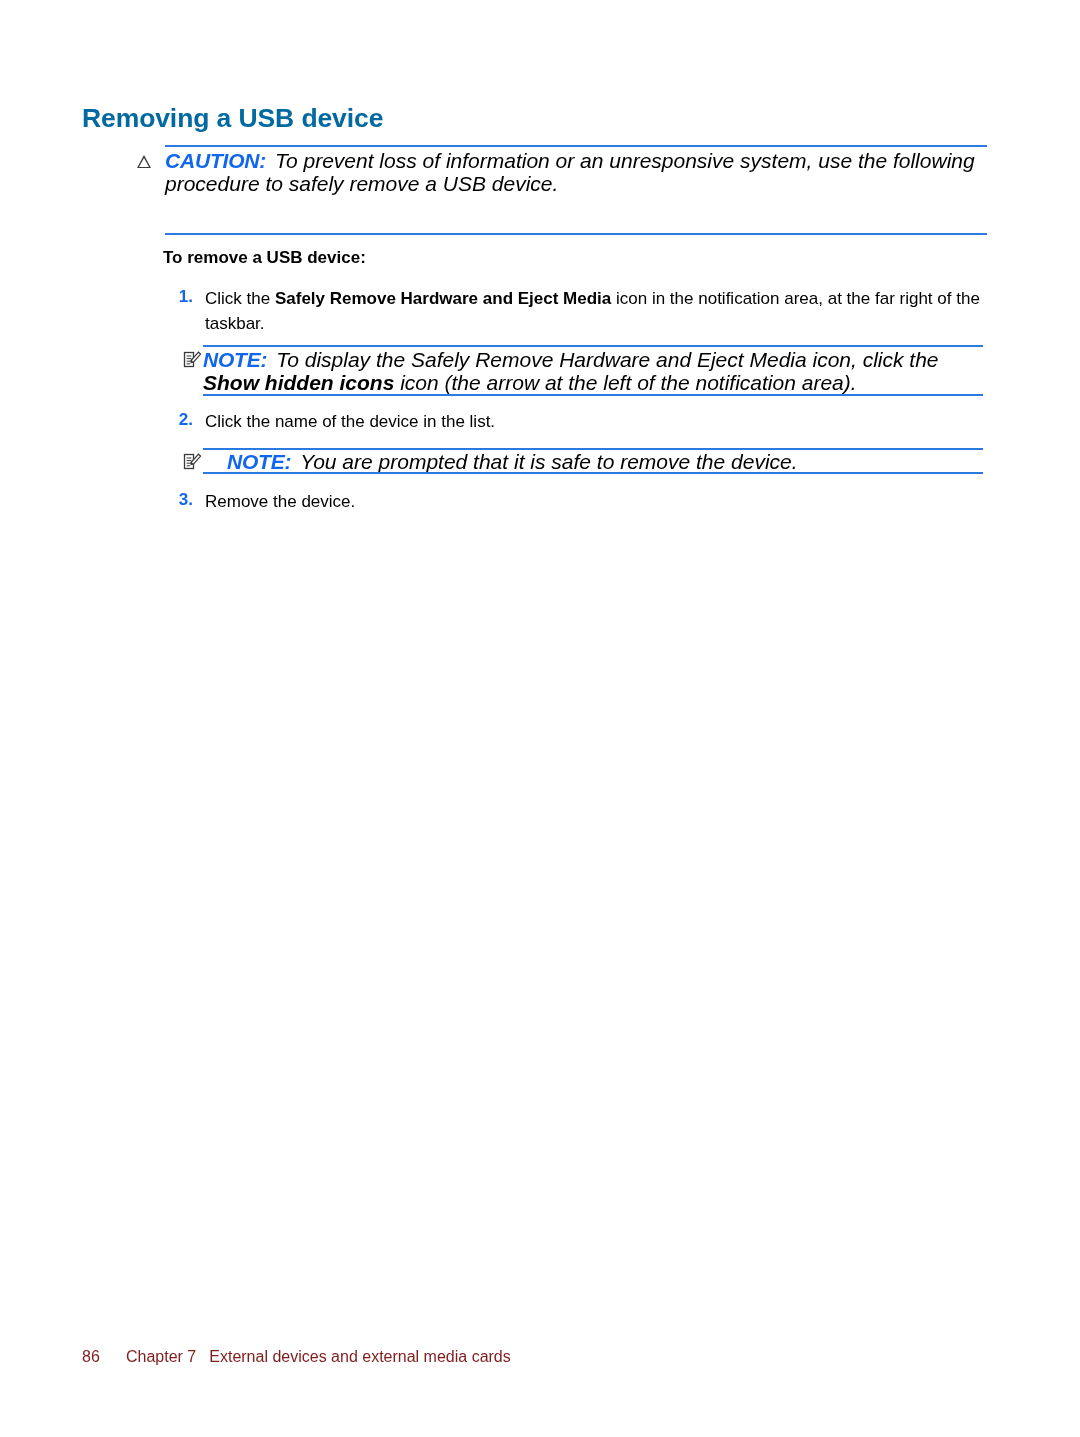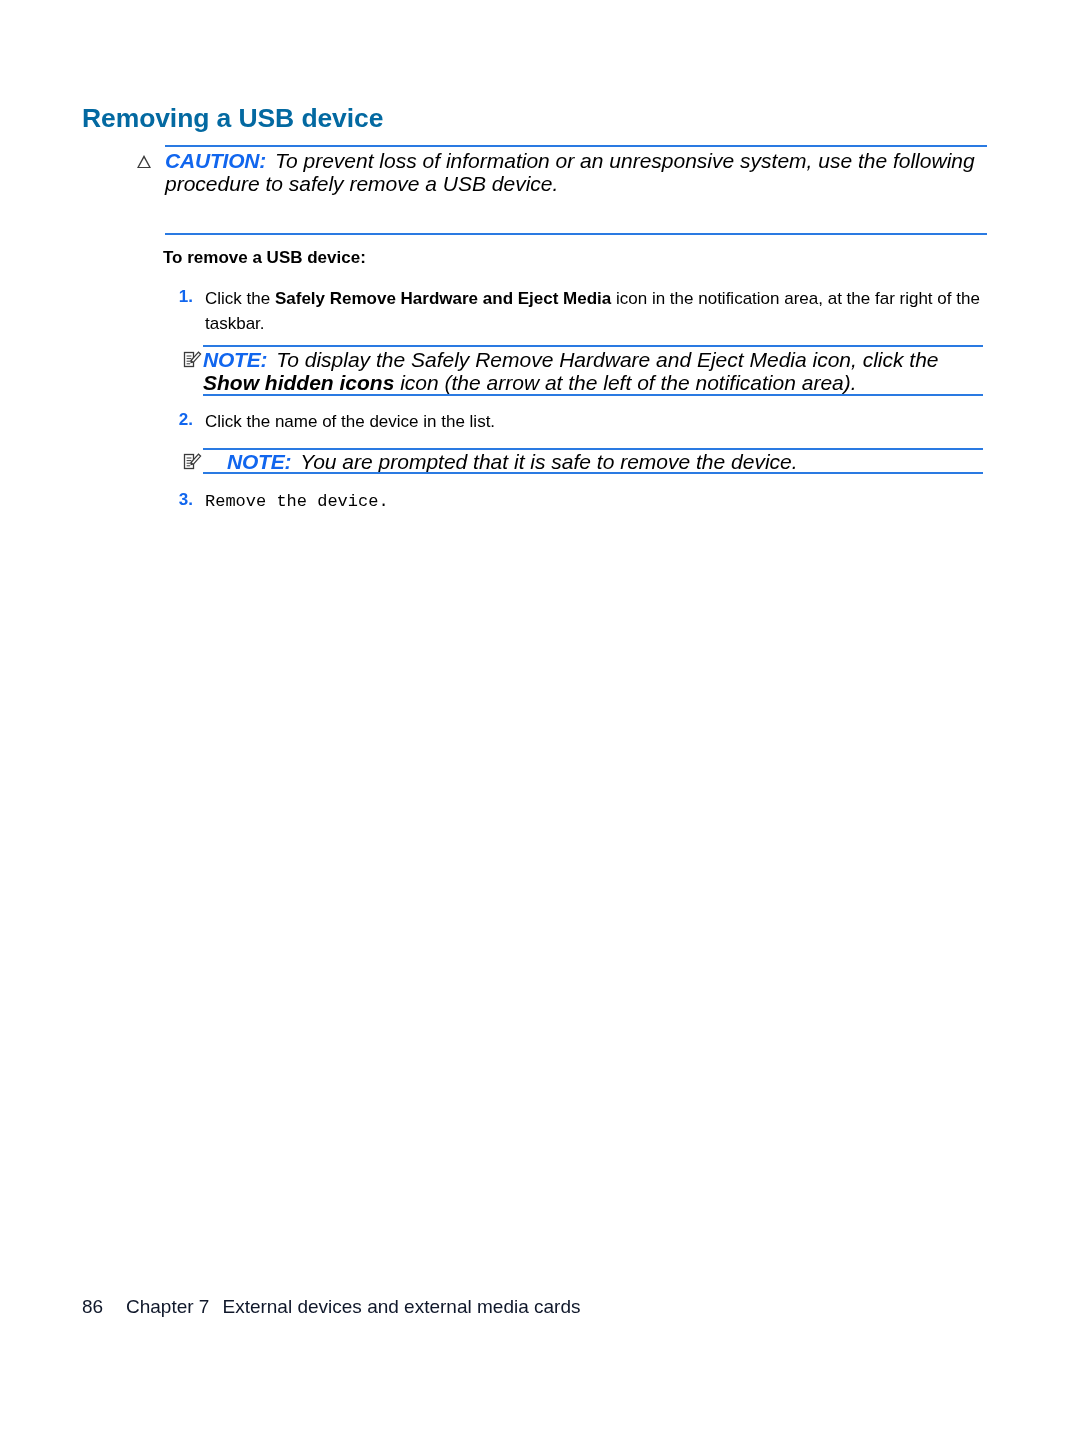--- a/index.html
+++ b/index.html
@@ -126,25 +126,25 @@
     position: absolute;
     left: 42px;
     top: 0;
     font-size: 17px;
     line-height: 24.5px;
   }
 
   
   .footer {
     position: absolute;
-    top: 1296px;
+    top: 1348px;
     left: 82px;
-    font-size: 19px;
+    font-size: 16px;
     white-space: nowrap;
-    color: #0f172a;
+    color: #7f1d1d;
   }
   .footer .pgnum { display: inline-block; min-width: 44px; }
   .footer .chap { display: inline-block; margin-right: 13px; }
 </style>
 </head>
 <body>
 
 <div class="page">
 
   <div class="page-title">Removing a USB device</div>
@@ -215,20 +215,20 @@
       </span>
     </div>
     <div class="body" style="left:20px; top:2px; width:780px; white-space:nowrap;margin-left:24px;">
       <span class="kw">NOTE:</span><span class="kw-gap"></span><span>You are prompted that it is safe to remove the device.</span>
     </div>
     <div class="rule-bot" style="top:24px; left:20px; width:780px;"></div>
   </div>
 
   <div class="step" style="left:163px; top:490px; width:825px;">
     <div class="num">3.</div>
-    <div class="txt" style="width:782px; white-space:nowrap;font-family:Liberation Mono, monospace;">Remove the device.</div>
+    <div class="txt" style="width:782px; white-space:nowrap;">Remove the device.</div>
   </div>
 
   <div class="footer">
     <span class="pgnum">86</span><span class="chap">Chapter 7</span><span>External devices and external media cards</span>
   </div>
 
 </div>
 
 </body></html>

